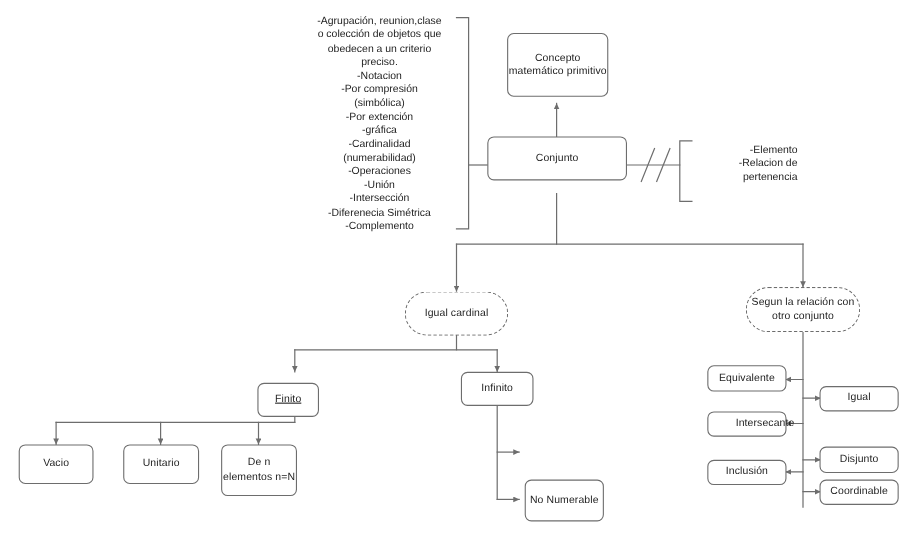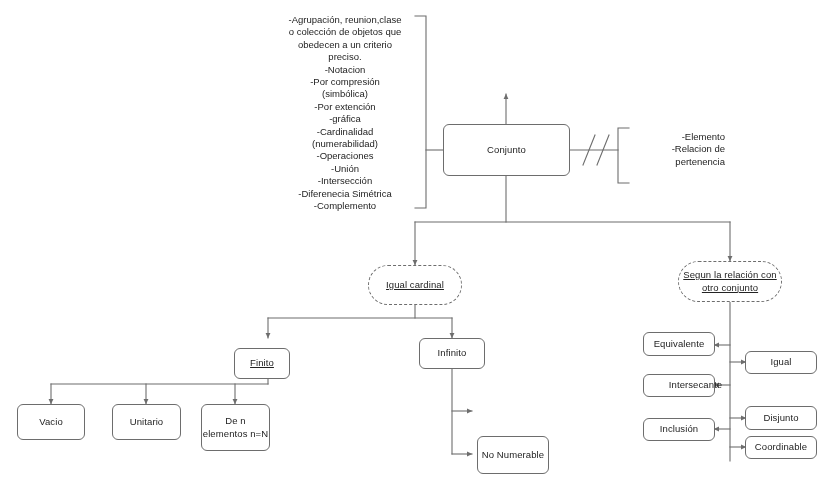--- a/index.html
+++ b/index.html
@@ -36,21 +36,20 @@
     text-align: center;
     font-size: 9.5px;
     line-height: 12.5px;
     letter-spacing: 0.1px;
     color: #232323;
     z-index: 2;
   }
   .node.dashed {
     border: 1.4px dashed #6d6d6d;
     border-radius: 22px;
-    text-decoration: underline;
   }
   .freetext {
     position: absolute;
     text-align: center;
     font-size: 9.5px;
     line-height: 12.4px;
     color: #232323;
     z-index: 2;
     white-space: pre-line;
   }
@@ -125,22 +124,25 @@
 -Operaciones
 -Unión
 -Intersección
 -Diferenecia Simétrica
 -Complemento</div>
 
   <div class="freetext left-align" style="left:630px; top:131px; width:95px;">-Elemento
 -Relacion de
 pertenencia</div>
 
+  <div class="node" style="left:461px; top:30px; width:92px; height:58px;">Concepto
+matemático
+primitivo</div>
 
-  <div class="node" style="left:443px; top:124px; width:127px; height:52px;">Conjunto</div>
+  <div class="node" style="left:443px; top:124px; width:127px; height:40px;">Conjunto</div>
 
   <div class="node dashed" style="left:368px; top:265px; width:94px; height:40px;">Igual cardinal</div>
 
   <div class="node dashed" style="left:678px; top:261px; width:104px; height:41px;">Segun la relación
 con otro conjunto</div>
 
   <div class="node" style="left:234px; top:348px; width:56px; height:31px;text-decoration:underline;">Finito</div>
 
   <div class="node" style="left:419px; top:338px; width:66px; height:31px;">Infinito</div>
 

